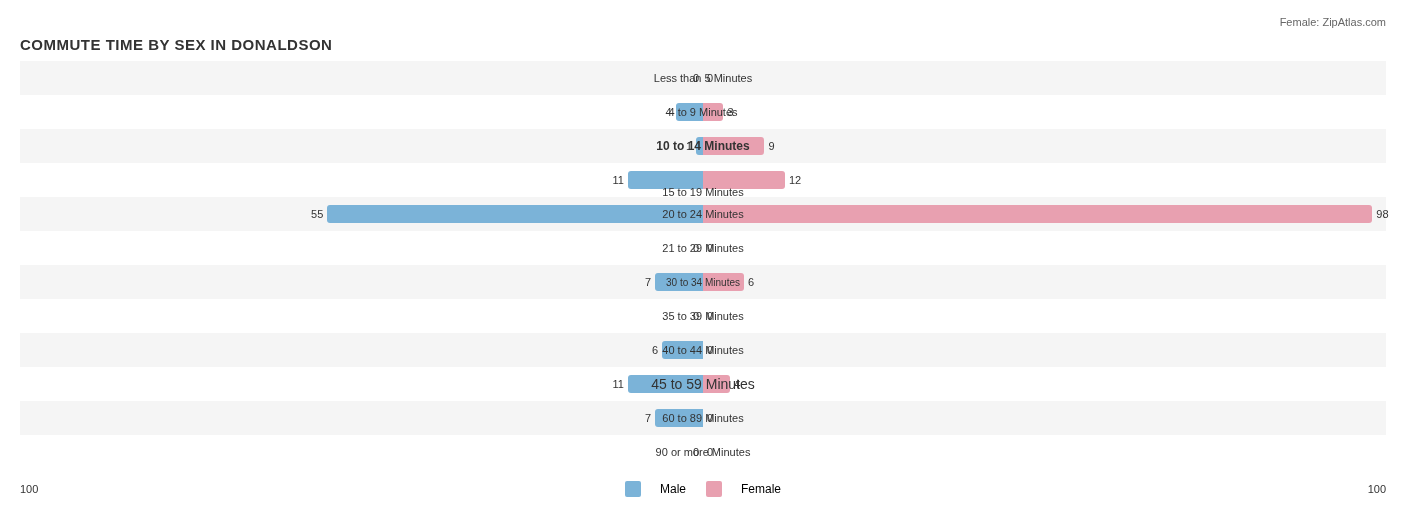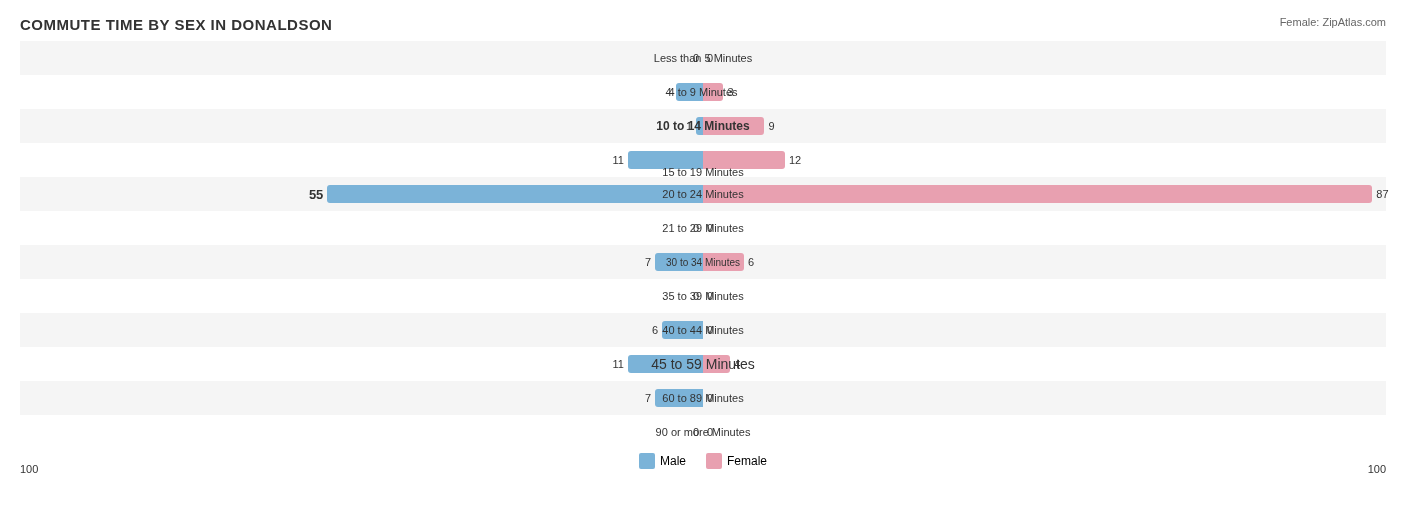--- a/index.html
+++ b/index.html
@@ -16,20 +16,21 @@
       padding: 16px 20px 40px 20px;
       position: relative;
     }
     .chart-title {
       font-size: 15px;
       font-weight: bold;
       text-transform: uppercase;
       color: #333;
       margin-bottom: 8px;
       letter-spacing: 0.5px;
+      margin-top: 20px;
     }
     .source-text {
       position: absolute;
       top: 16px;
       right: 20px;
       font-size: 11px;
       color: #666;
     }
     .chart-area {
       position: relative;
@@ -82,21 +83,22 @@
       display: flex;
       justify-content: center;
       align-items: center;
       gap: 20px;
       margin-top: 6px;
       font-size: 12px;
     }
     .legend-item {
       display: flex;
       align-items: center;
-      gap: 5px;
+      gap: 19px;
+      margin-top: 8px;
     }
     .legend-box {
       width: 16px;
       height: 16px;
       border-radius: 2px;
     }
   </style>
 </head>
 <body>
 
@@ -167,25 +169,25 @@
     </div>
   </div>
       <div class="row">
     <div class="bar-left" style="width:27.500000000000004%; background:#7bb3d8;">
     </div>
     <div class="bar-right" style="width:49%; background:#e8a0b0;">
     </div>
     <div class="center-label" style="font-size:11px; color:#333;">
       20 to 24 Minutes
     </div>
-    <div style="position:absolute; right:calc(50% + 27.500000000000004% + 4px); top:50%; transform:translateY(-50%); font-size:13px; color:#333; white-space:nowrap;font-weight:bold;">
+    <div style="position:absolute; right:calc(50% + 27.500000000000004% + 4px); top:50%; transform:translateY(-50%); font-size:11px; color:#333; white-space:nowrap;">
       55
     </div>
     <div style="position:absolute; left:calc(50% + 49% + 4px); top:50%; transform:translateY(-50%); font-size:11px; color:#333; white-space:nowrap;">
-      87
+      98
     </div>
   </div>
       <div class="row">
     <div class="bar-left" style="width:0%; background:#7bb3d8;">
     </div>
     <div class="bar-right" style="width:0%; background:#e8a0b0;">
     </div>
     <div class="center-label" style="font-size:11px; color:#333;">
       21 to 29 Minutes
     </div>

